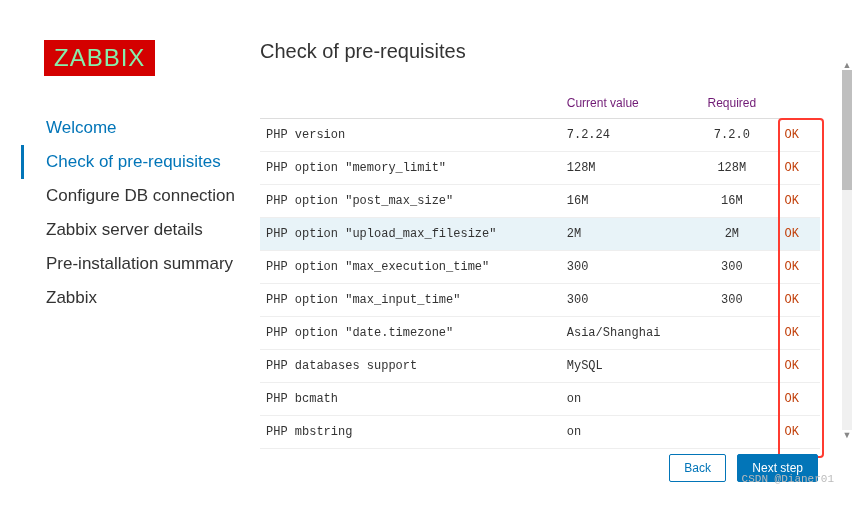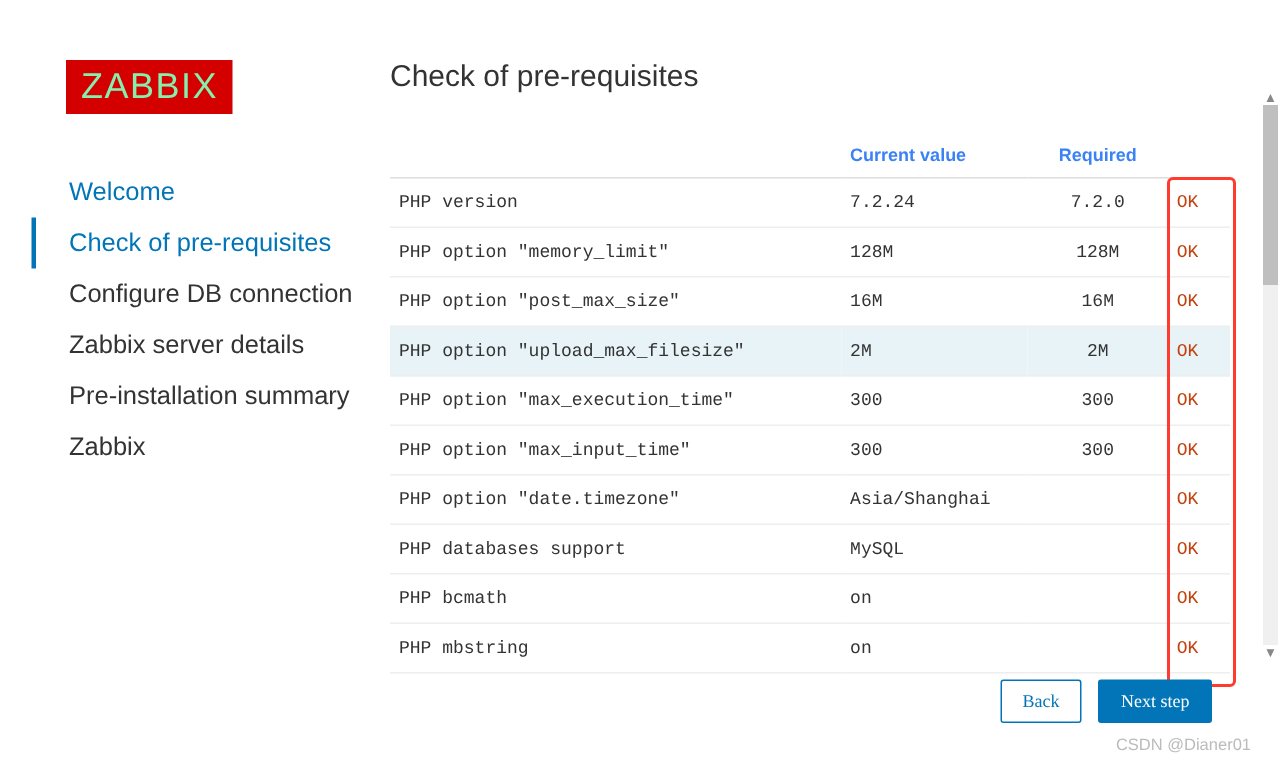--- a/index.html
+++ b/index.html
@@ -69,22 +69,22 @@
     position: relative;
     width: 560px;
   }
   table {
     width: 100%;
     border-collapse: collapse;
     font-size: 12px;
   }
   thead th {
     text-align: left;
-    font-weight: bold;
-    color: #3b82f6;
+    font-weight: normal;
+    color: #701a75;
     padding: 8px 6px;
     border-bottom: 1px solid #ddd;
   }
   tbody td {
     padding: 9px 6px;
     border-bottom: 1px solid #eee;
     color: #333;
     font-family: Liberation Mono, monospace;
   }
   tbody tr.hl { background: #e8f3f8; }
@@ -122,22 +122,21 @@
   .scroll-thumb {
     width: 10px;
     height: 120px;
     background: #bfbfbf;
     position: absolute;
     top: 0;
   }
   .buttons {
     position: absolute;
     bottom: 25px;
-    right: 46px;
-    font-family: Liberation Serif, serif;
+    right: 36px;
   }
   .btn {
     display: inline-block;
     padding: 6px 14px;
     font-size: 12px;
     border-radius: 2px;
     cursor: pointer;
     margin-left: 8px;
   }
   .btn-back {
@@ -145,24 +144,25 @@
     color: #0275b8;
     border: 1px solid #0275b8;
   }
   .btn-next {
     background: #0275b8;
     color: #fff;
     border: 1px solid #0275b8;
   }
   .watermark {
     position: absolute;
-    bottom: 4px;
+    bottom: 22px;
     right: 20px;
     font-size: 11px;
     color: #bbb;
+    font-family: Liberation Mono, monospace;
   }
   th:nth-child(1),td:nth-child(1){width:290px;}
   th:nth-child(2),td:nth-child(2){width:120px;}
   th:nth-child(3),td:nth-child(3){width:90px;text-align:center;}
   th:nth-child(4),td:nth-child(4){width:40px;text-align:left;}
 </style>
 </head>
 <body>
 
 <div class="container">

